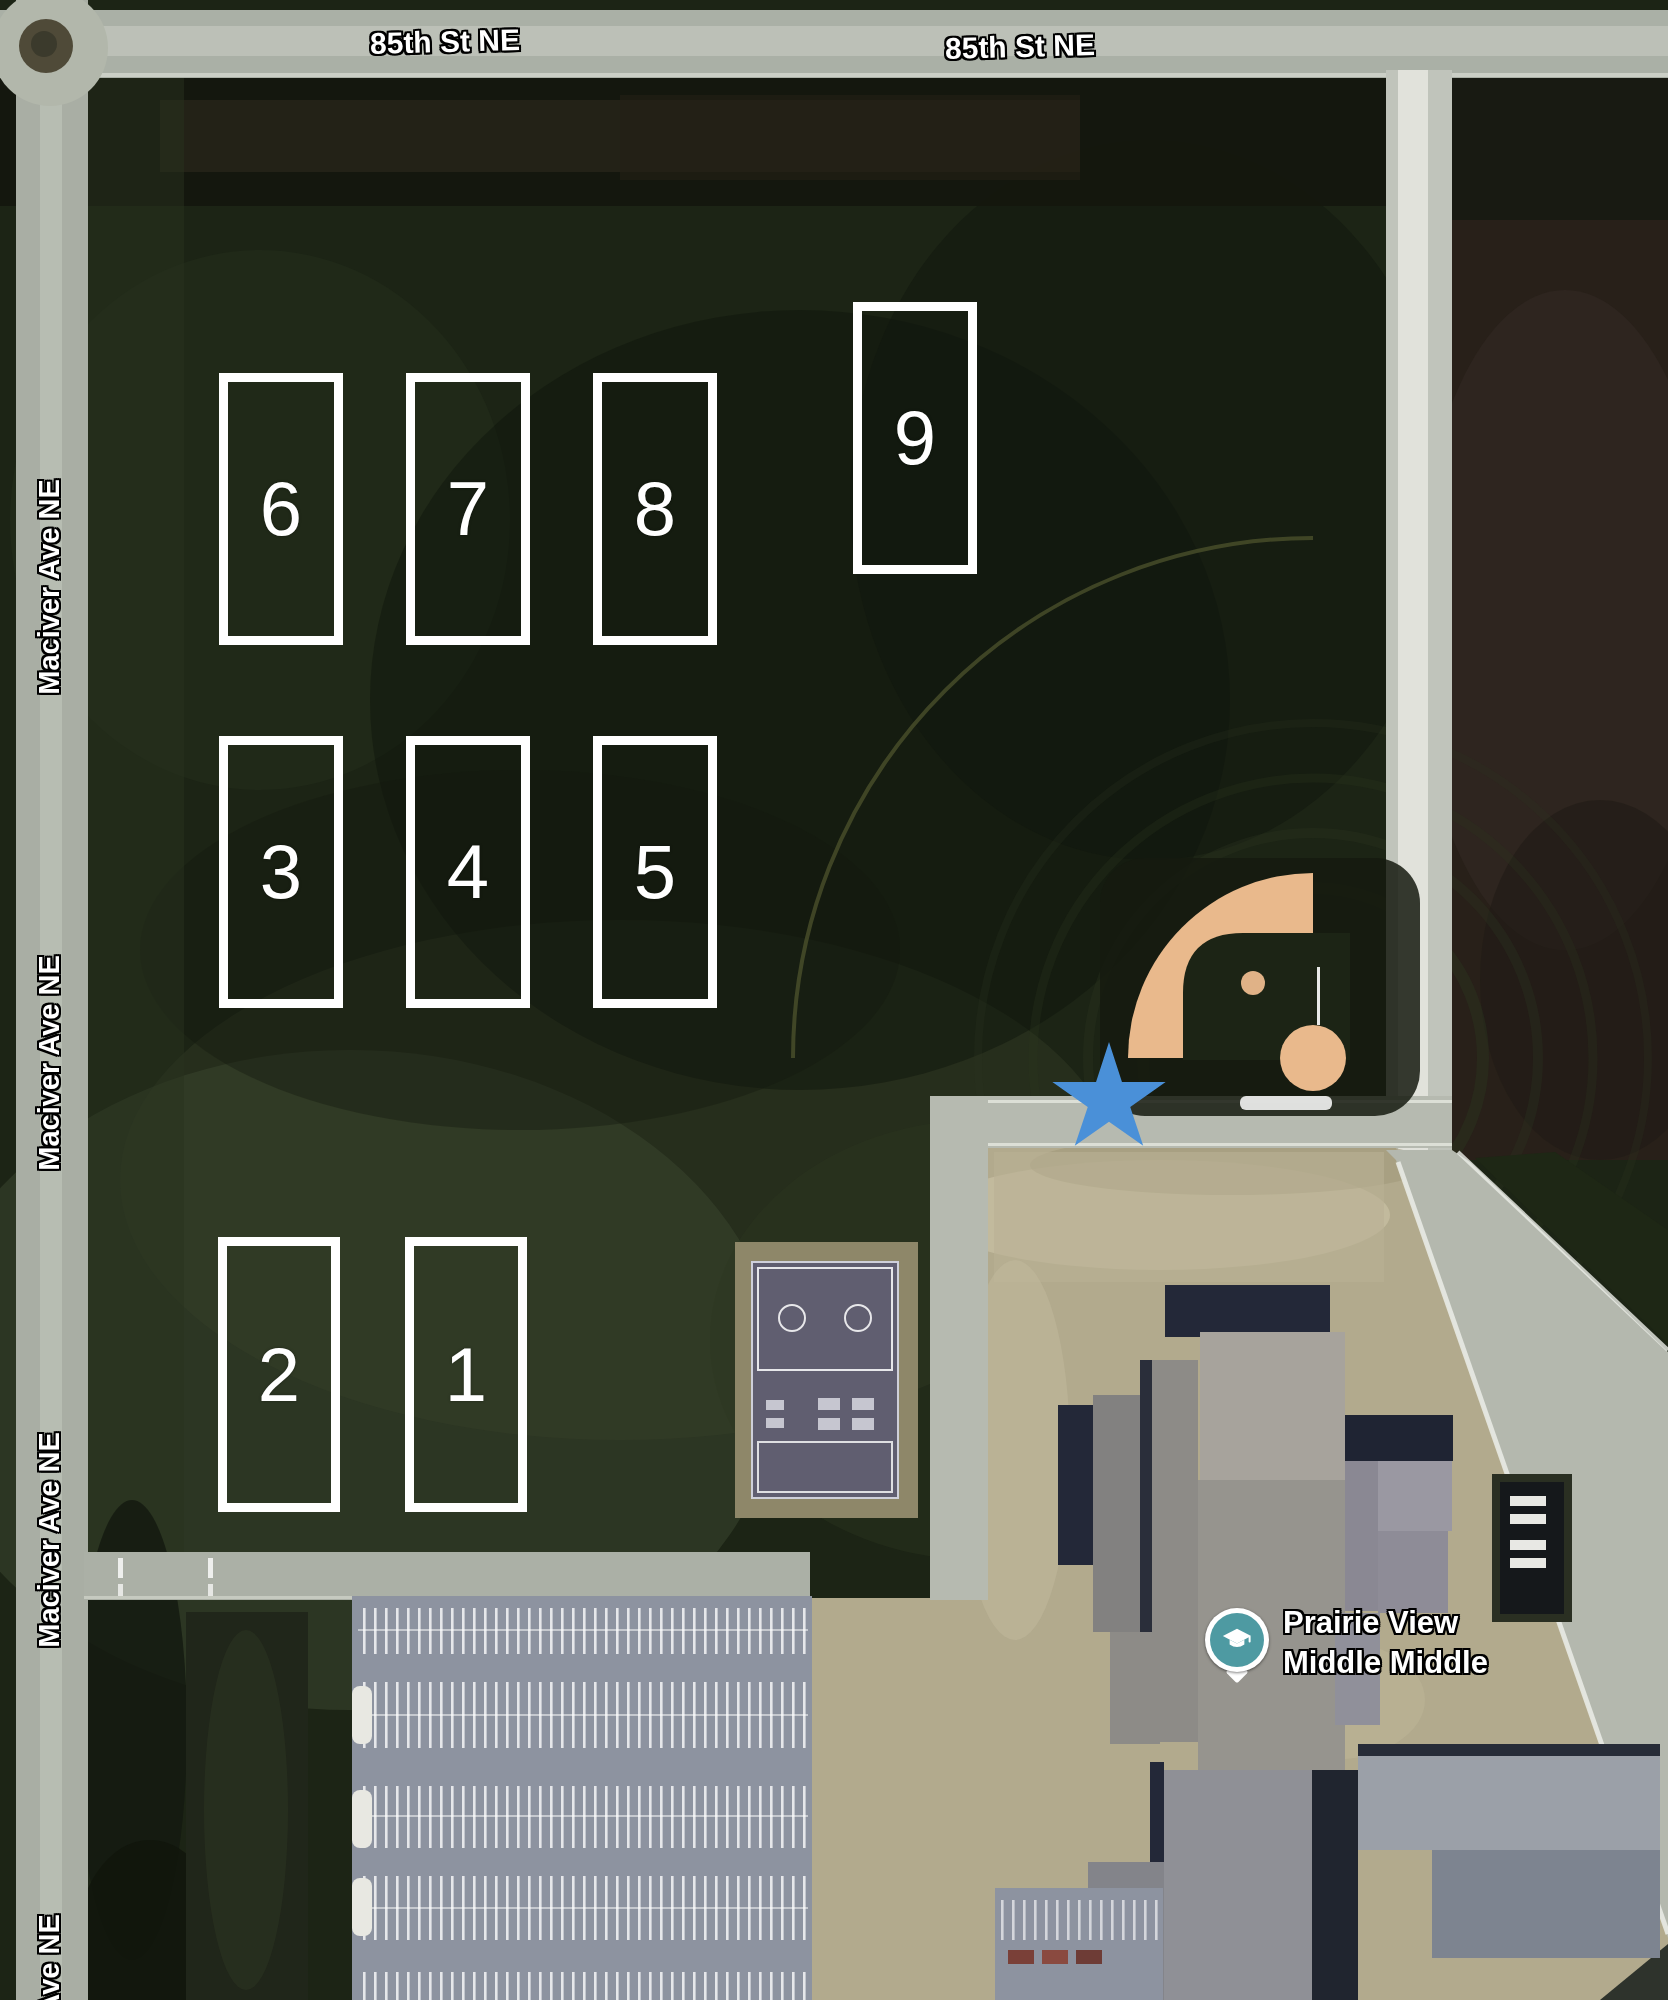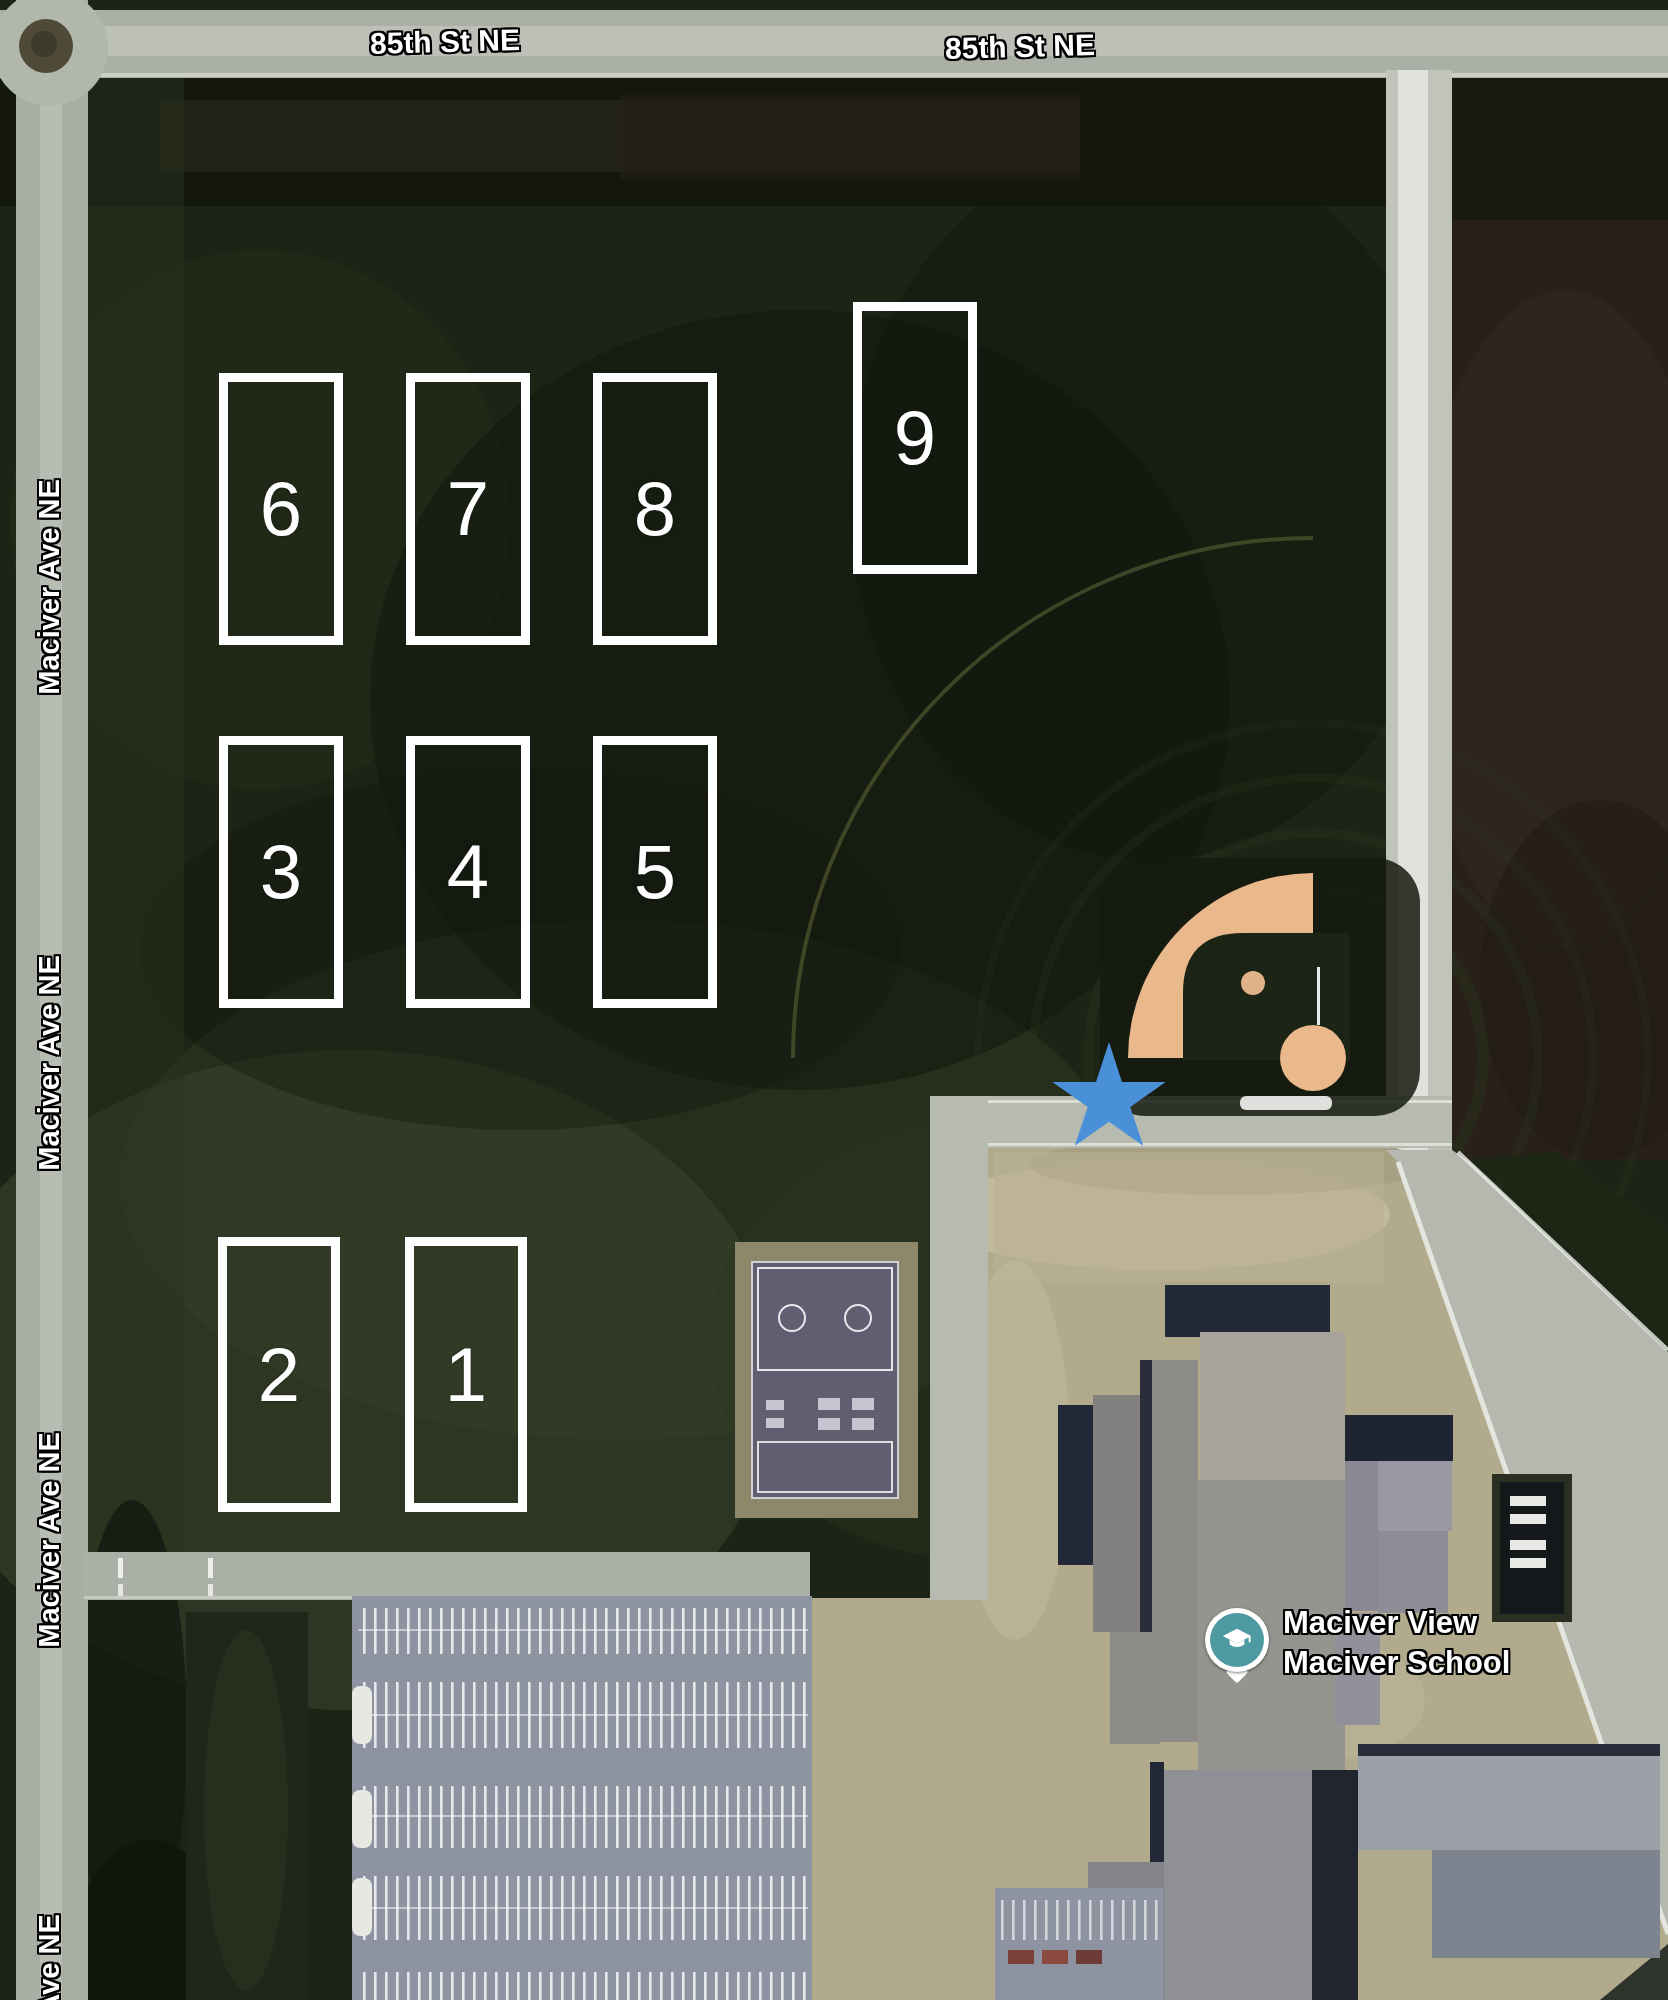--- a/index.html
+++ b/index.html
@@ -276,18 +276,18 @@
         <div class="pin-inner">
           <svg class="cap-svg" viewBox="0 0 24 24">
             <path d="M12 4 L22 9.2 L12 14.4 L2 9.2 Z" fill="#ffffff"></path>
             <path d="M6.8 11.8 V15.2 Q12 18.8 17.2 15.2 V11.8 L12 14.5 Z" fill="#ffffff"></path>
             <rect x="20.2" y="9.2" width="1.4" height="4.6" rx="0.7" fill="#ffffff"></rect>
           </svg>
         </div>
       </div>
     </div>
     <div class="school-text">
-      <div>Maciver View</div>
-      <div>Maciver School</div>
+      <div>Prairie View</div>
+      <div>Middle Middle</div>
     </div>
   </div>
 
 </div>
 
 </body></html>

